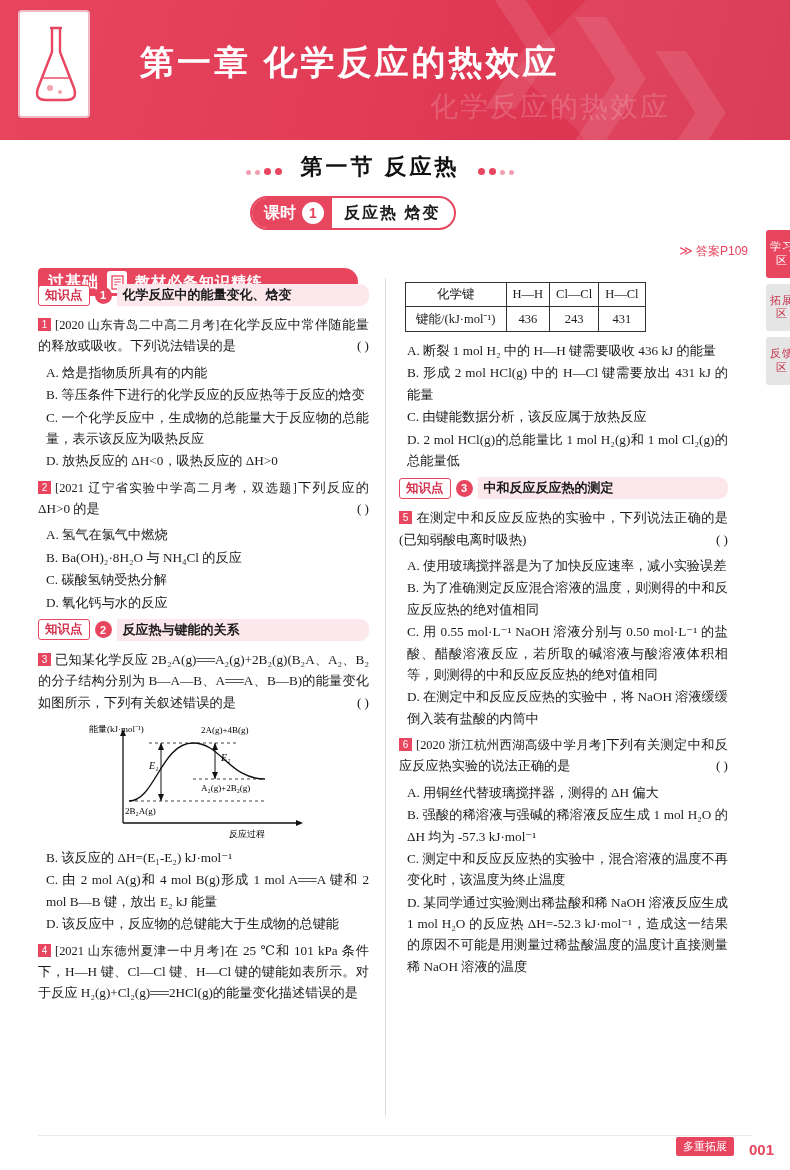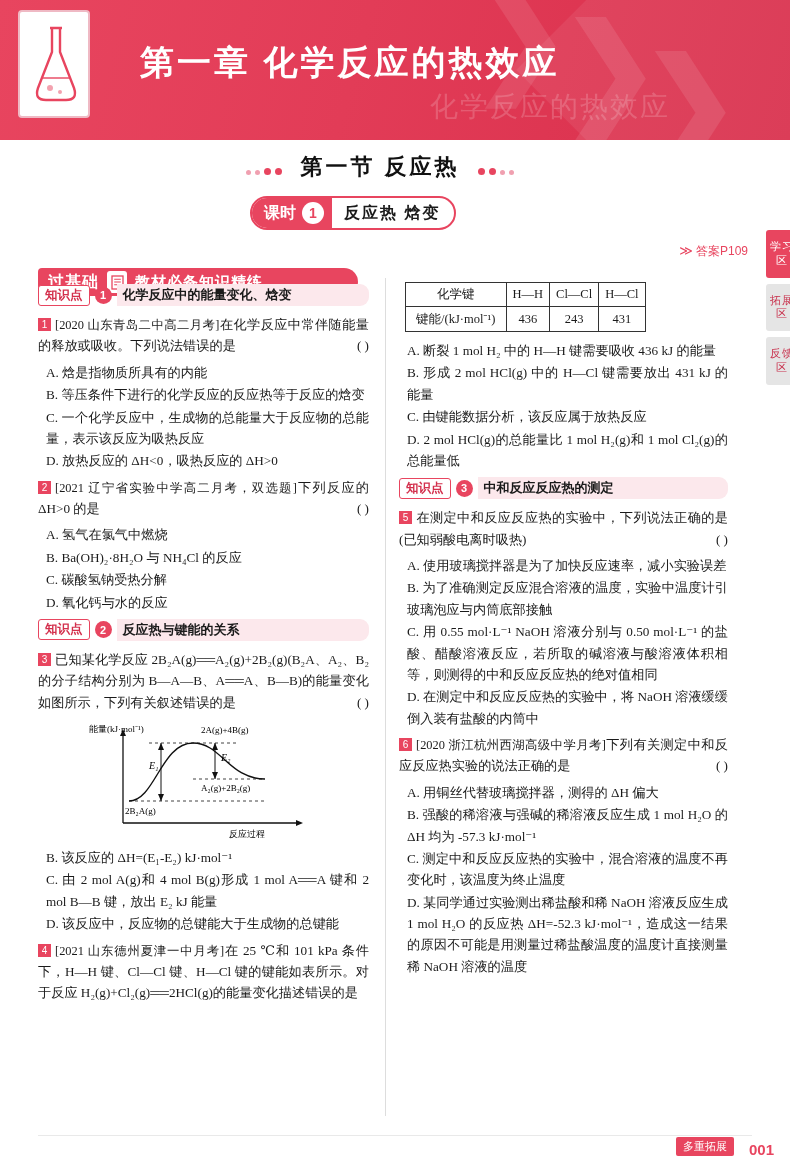--- a/index.html
+++ b/index.html
@@ -338,21 +338,21 @@
         <span class="kp-label">知识点</span>
         <span class="kp-num">3</span>
         <span class="kp-title">中和反应反应热的测定</span>
       </div>
 
       <div class="q">
         <span class="qnum">5</span><span>在测定中和反应反应热的实验中，下列说法正确的是(已知弱酸电离时吸热)</span><span class="paren">(    )</span>
       </div>
       <div class="cl"></div>
       <div class="opt">A. 使用玻璃搅拌器是为了加快反应速率，减小实验误差</div>
-      <div class="opt">B. 为了准确测定反应混合溶液的温度，实验中温度计引玻璃泡应与内筒底部接触</div>
+      <div class="opt">B. 为了准确测定反应混合溶液的温度，则测得的中和反应反应热的绝对值相同</div>
       <div class="opt">C. 用 0.55 mol·L⁻¹ NaOH 溶液分别与 0.50 mol·L⁻¹ 的盐酸、醋酸溶液反应，若所取的碱溶液与酸溶液体积相等，则测得的中和反应反应热的绝对值相同</div>
       <div class="opt">D. 在测定中和反应反应热的实验中，将 NaOH 溶液缓缓倒入装有盐酸的内筒中</div>
 
       <div class="q">
         <span class="qnum">6</span><span class="src">[2020 浙江杭州西湖高级中学月考]</span><span>下列有关测定中和反应反应热实验的说法正确的是</span><span class="paren">(    )</span>
       </div>
       <div class="cl"></div>
       <div class="opt">A. 用铜丝代替玻璃搅拌器，测得的 ΔH 偏大</div>
       <div class="opt">B. 强酸的稀溶液与强碱的稀溶液反应生成 1 mol H₂O 的 ΔH 均为 -57.3 kJ·mol⁻¹</div>
       <div class="opt">C. 测定中和反应反应热的实验中，混合溶液的温度不再变化时，该温度为终止温度</div>

